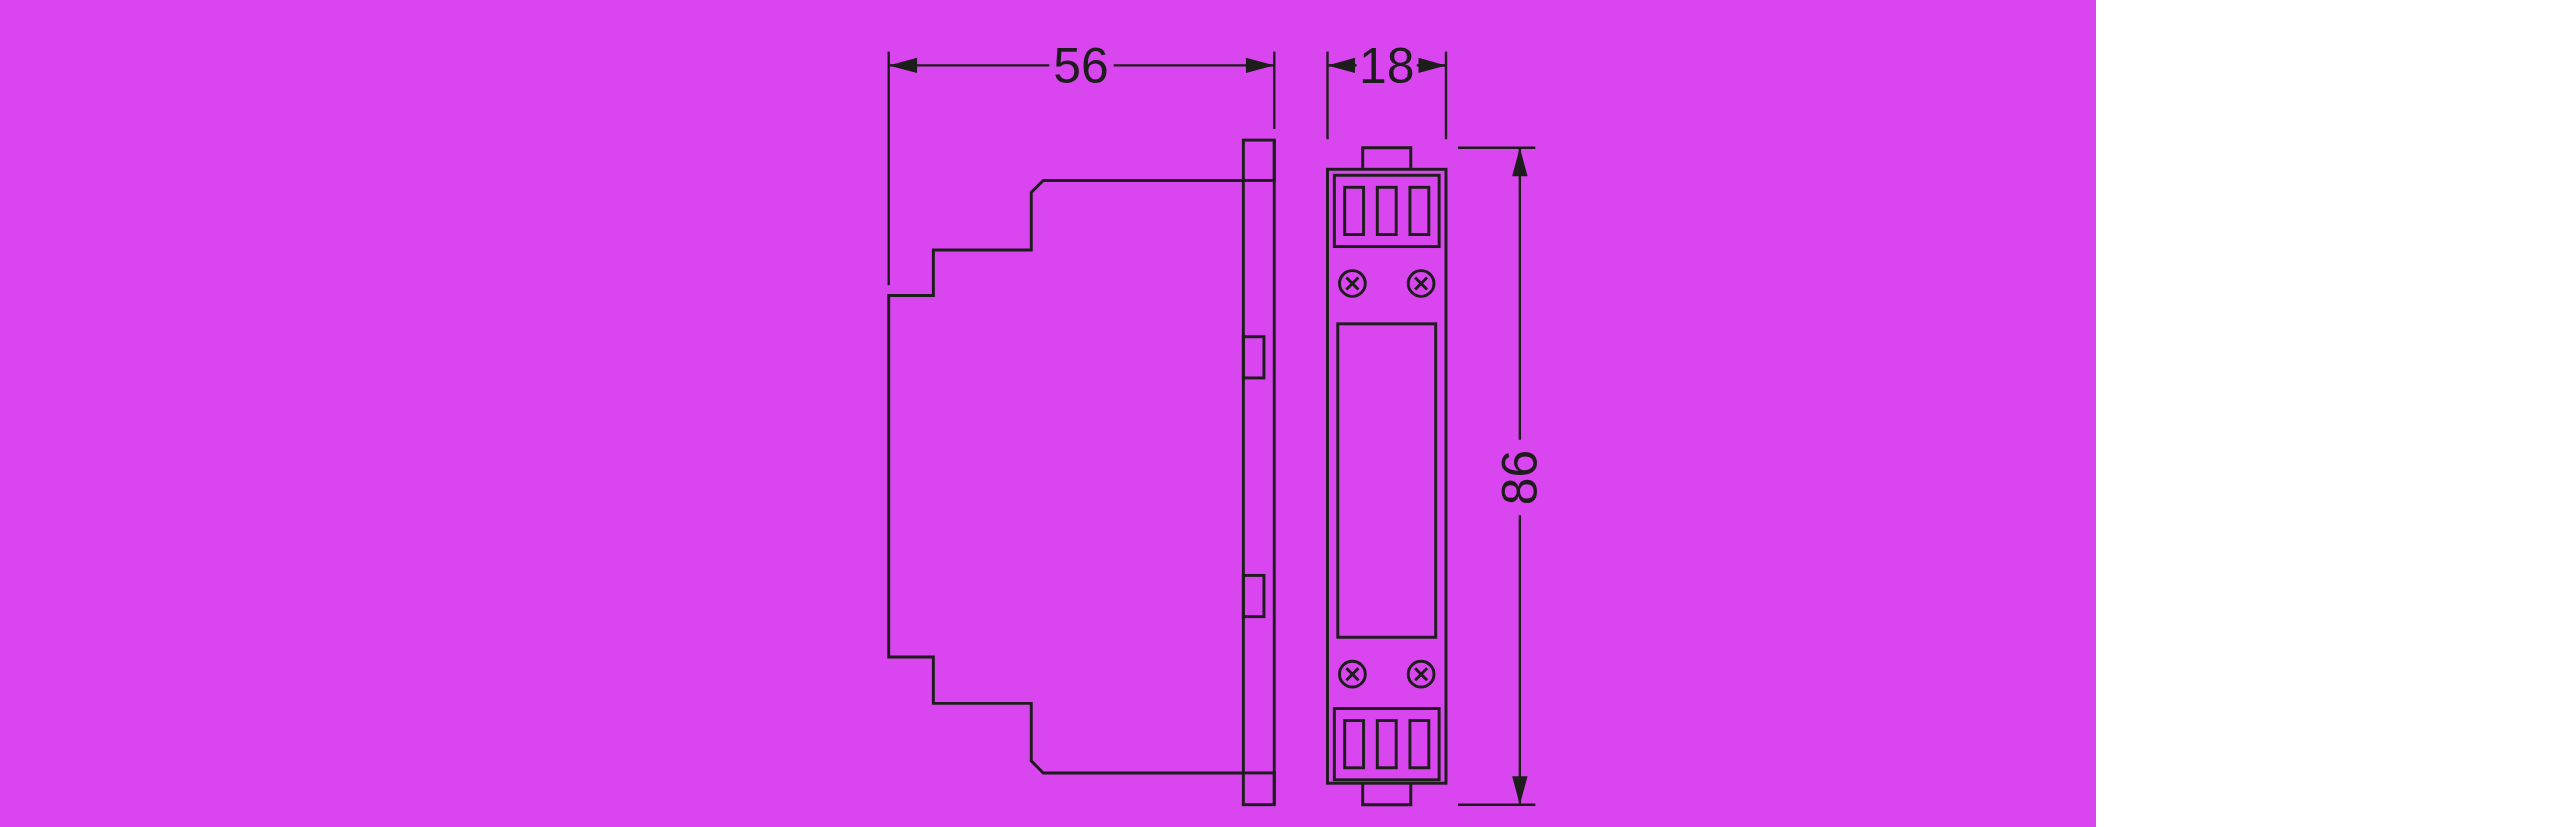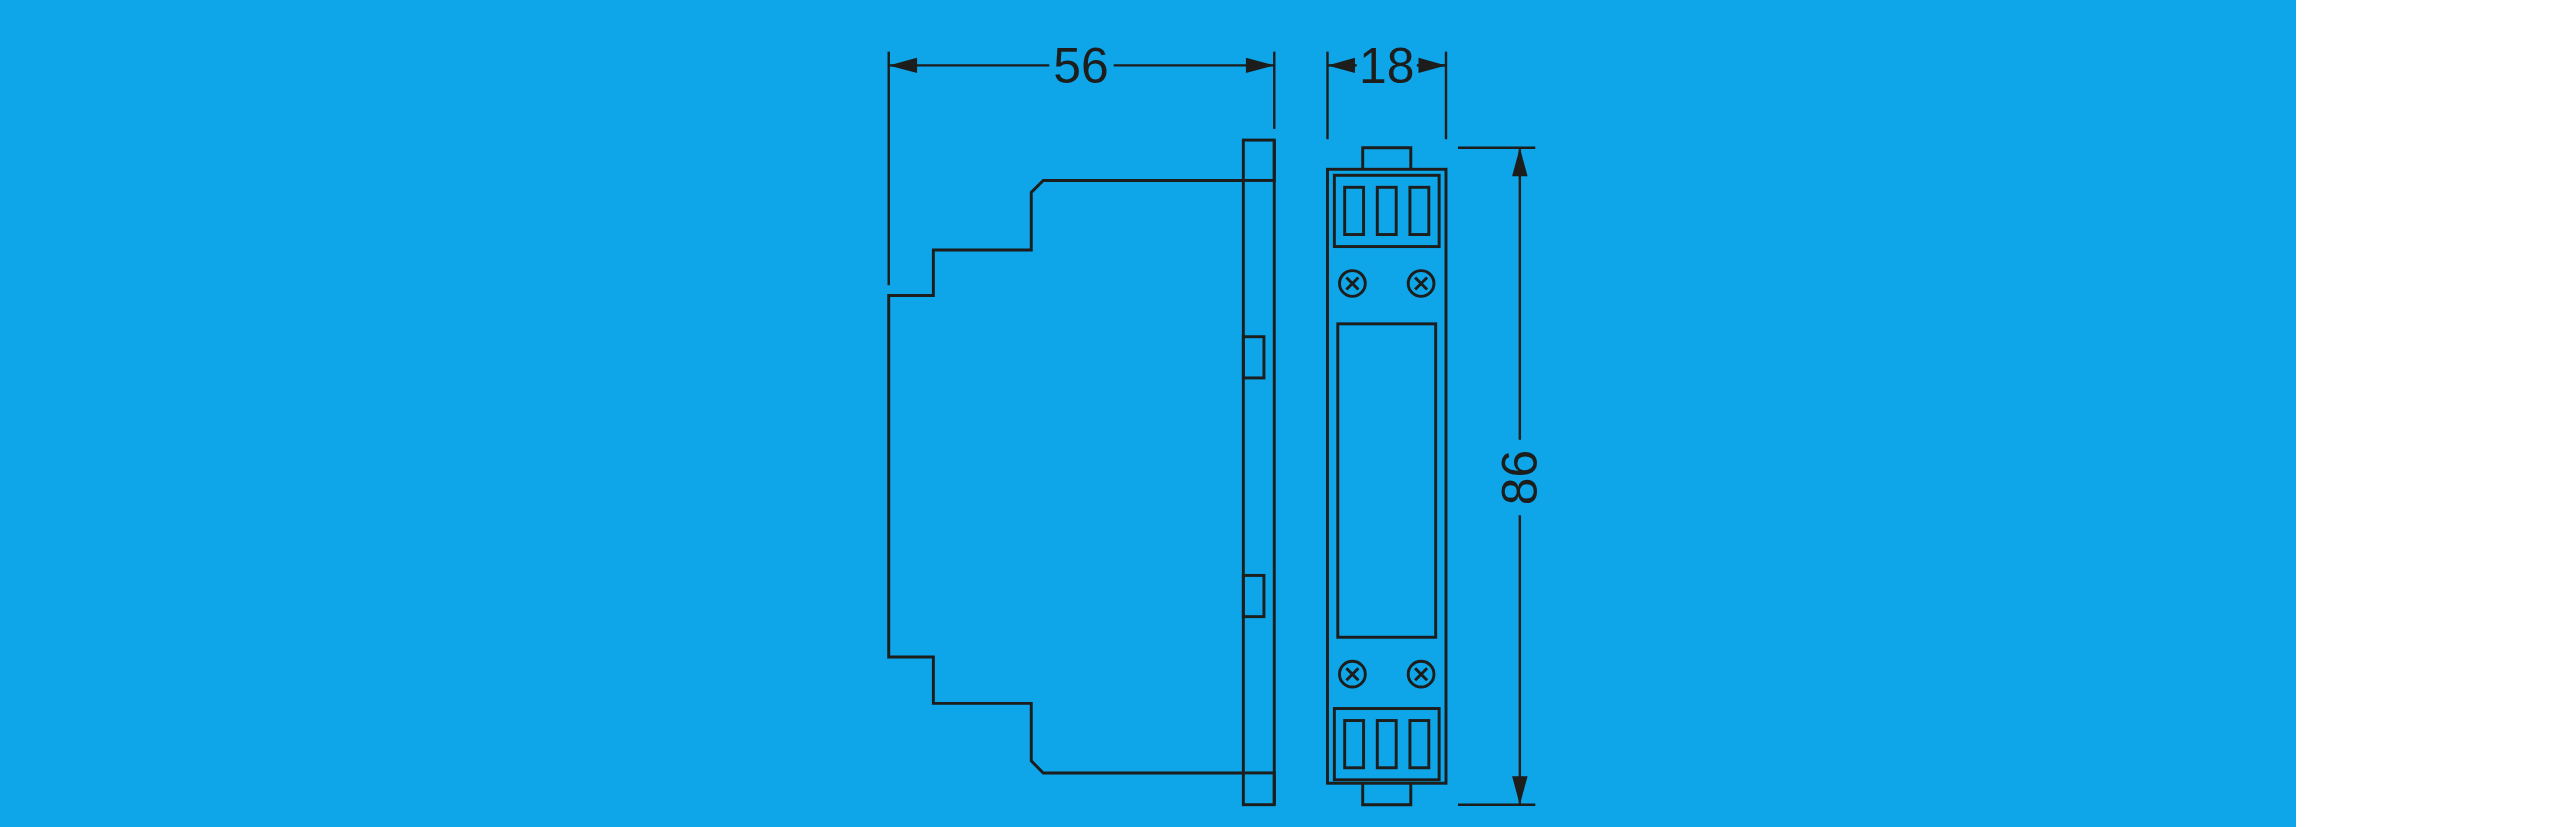--- a/index.html
+++ b/index.html
@@ -2,23 +2,23 @@
 <html style="font-size:13.7px"><head>
 <meta charset="utf-8">
 <style>
   html, body {
     margin: 0;
     padding: 0;
     background: #ffffff;
   }
   .canvas {
     position: relative;
-    width: 2296px;
+    width: 2096px;
     height: 828px;
-    background: #0ea5e9;
+    background: #d946ef;
     overflow: hidden;
   }
   svg { display: block; }
   .ln {
     fill: none;
     stroke: #1d1d1b;
     stroke-width: 3.4;
     stroke-linejoin: miter;
     stroke-linecap: butt;
   }

